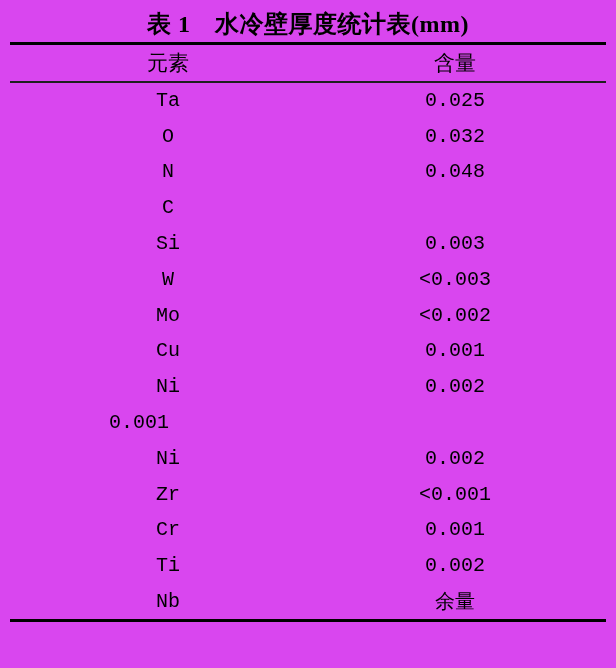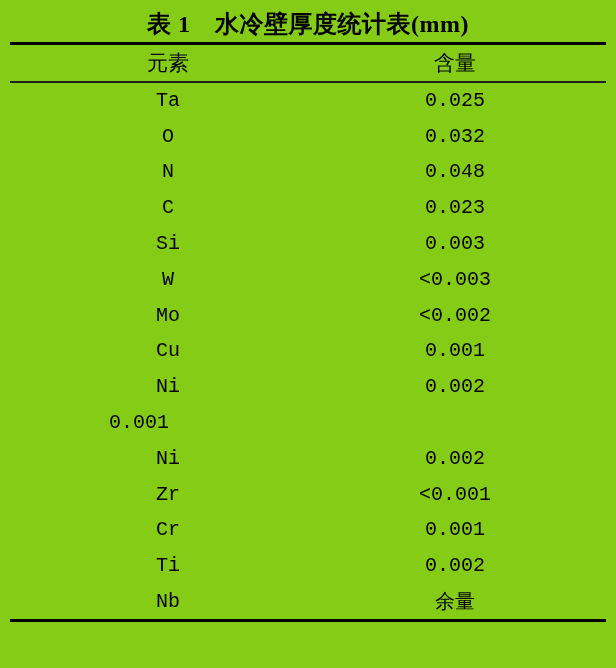--- a/index.html
+++ b/index.html
@@ -4,21 +4,21 @@
 <style>
   html, body {
     margin: 0;
     padding: 0;
     background: #ffffff;
   }
   .page {
     position: relative;
     width: 616px;
     height: 668px;
-    background: #84cc16;
+    background: #d946ef;
     color: #000000;
     font-family: "Liberation Serif", "DejaVu Serif", serif;
     overflow: hidden;
   }
   .table-title {
     width: 616px;
     height: 42px;
     box-sizing: border-box;
     padding-top: 7px;
     line-height: 34px;
@@ -78,21 +78,20 @@
       <div class="trow body-row">
         <div class="cell col-el">O</div>
         <div class="cell col-val">0.032</div>
       </div>
       <div class="trow body-row">
         <div class="cell col-el">N</div>
         <div class="cell col-val">0.048</div>
       </div>
       <div class="trow body-row">
         <div class="cell col-el">C</div>
-        <div class="cell col-val">0.023</div>
       </div>
       <div class="trow body-row">
         <div class="cell col-el">Si</div>
         <div class="cell col-val">0.003</div>
       </div>
       <div class="trow body-row">
         <div class="cell col-el">W</div>
         <div class="cell col-val">&lt;0.003</div>
       </div>
       <div class="trow body-row">

